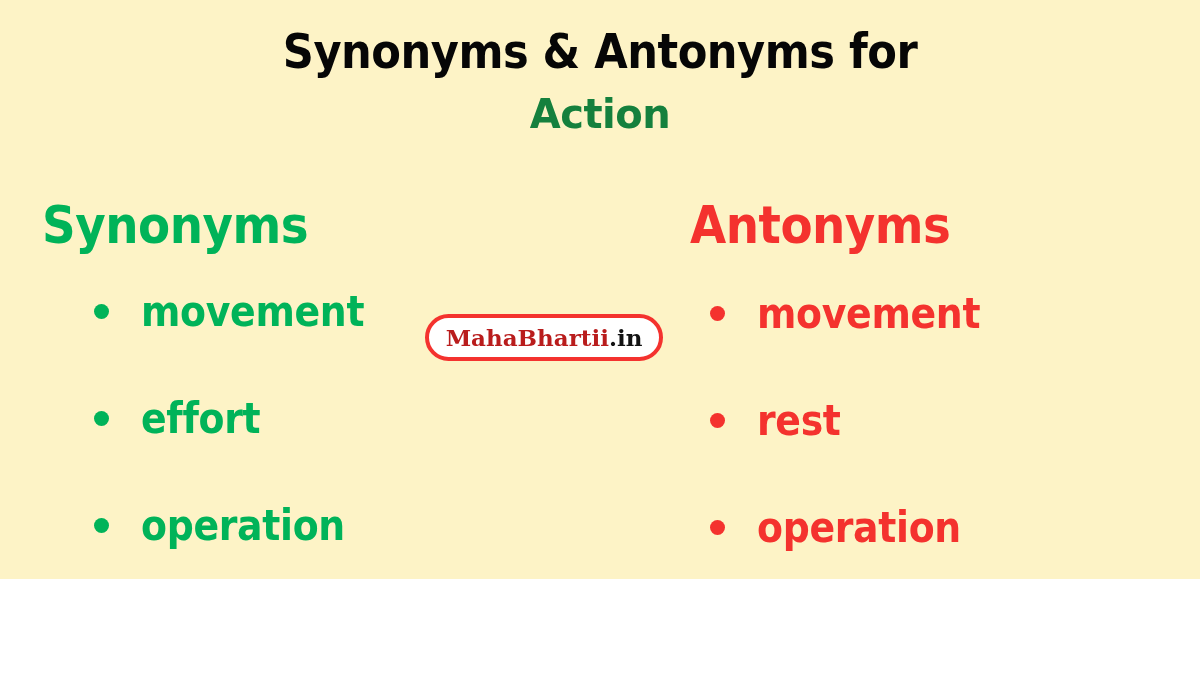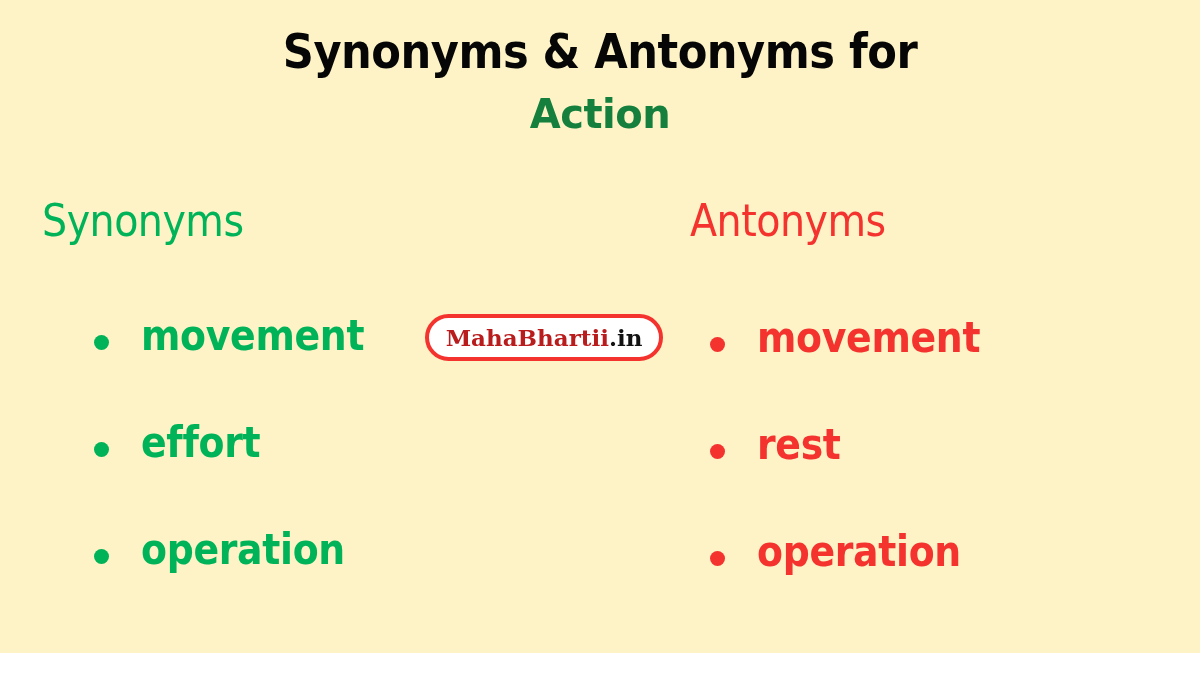--- a/index.html
+++ b/index.html
@@ -10,21 +10,21 @@
   body {
     width: 1200px;
     height: 675px;
     overflow: hidden;
     font-family: "Liberation Sans", sans-serif;
   }
 
   .card {
     position: relative;
     width: 1200px;
-    height: 653px;
+    height: 579px;
     background: #fdf3c6;
     box-sizing: border-box;
   }
 
   
   .heading-block {
     position: absolute;
     top: 26px;
     left: 0;
     width: 1200px;
@@ -61,42 +61,42 @@
   .column {
     position: absolute;
     top: 0;
     width: 540px;
   }
   .column.syn { left: 42px; }
   .column.ant { left: 690px; }
 
   .col-heading {
     font-family: "DejaVu Sans Condensed", "Liberation Sans Narrow", "Liberation Sans", sans-serif;
-    font-weight: normal;
-    font-size: 44px;
+    font-weight: bold;
+    font-size: 52px;
     letter-spacing: -0.5px;
     line-height: 1.05;
     white-space: nowrap;
   }
   .col-heading.syn-color { color: #00b359; }
   .col-heading.ant-color { color: #f4322e; }
 
   .word-list {
     list-style: none;
     margin: 0;
     padding: 0;
   }
   .column.syn .word-list { margin-top: 38px; padding-left: 52px; }
   .column.ant .word-list { margin-top: 40px; padding-left: 20px; }
 
   .word-item {
     position: relative;
     height: 107px;
     display: flex;
-    align-items: center;
+    align-items: flex-start;
     white-space: nowrap;
   }
   .bullet {
     display: inline-block;
     width: 15px;
     height: 15px;
     border-radius: 50%;
     margin-top: 13px;
     flex: none;
   }

